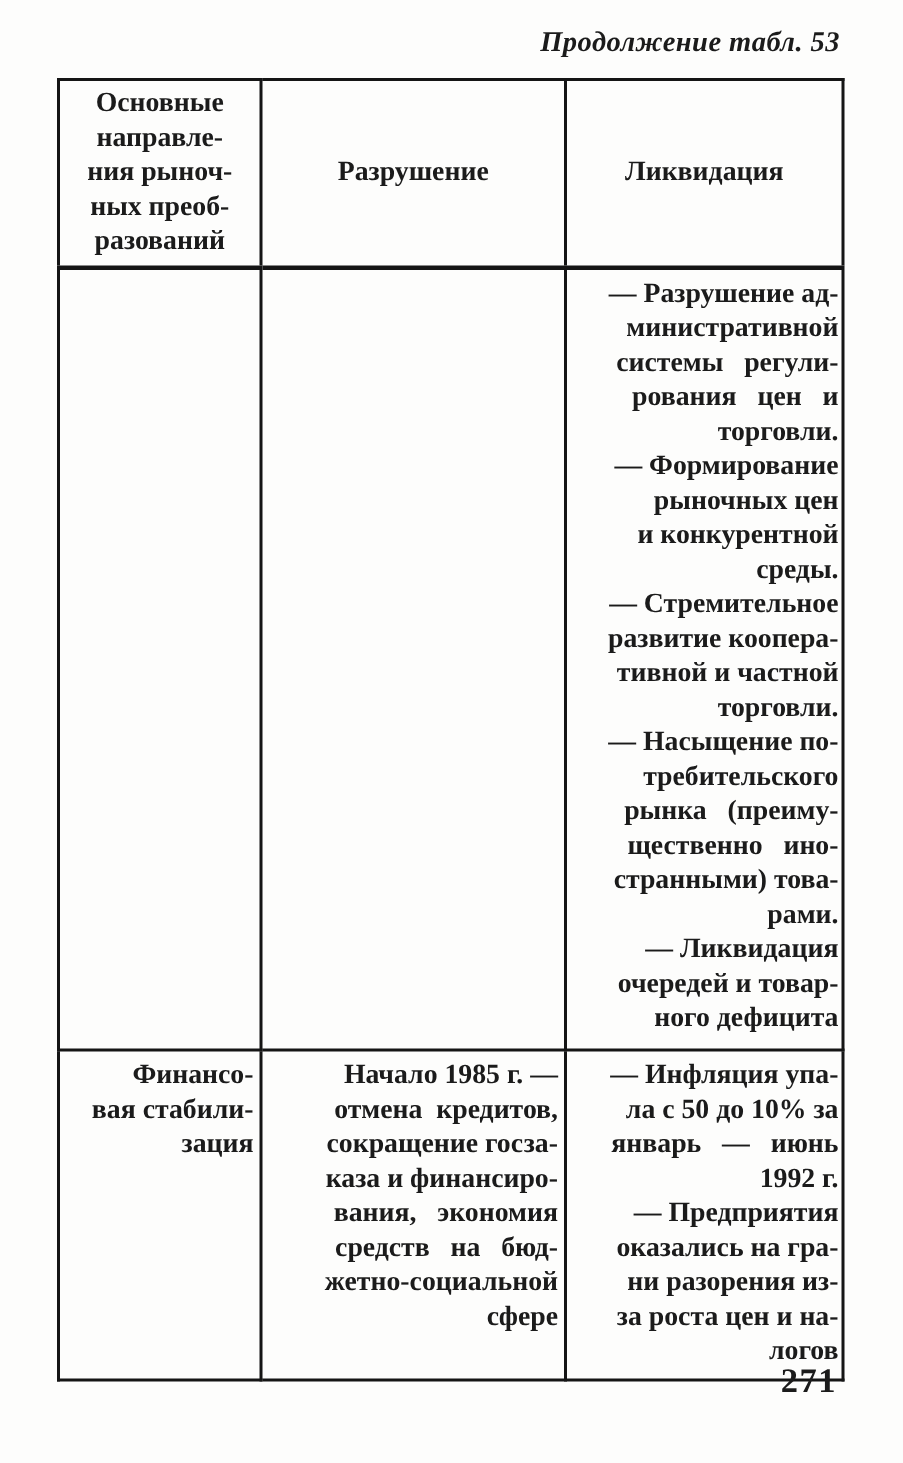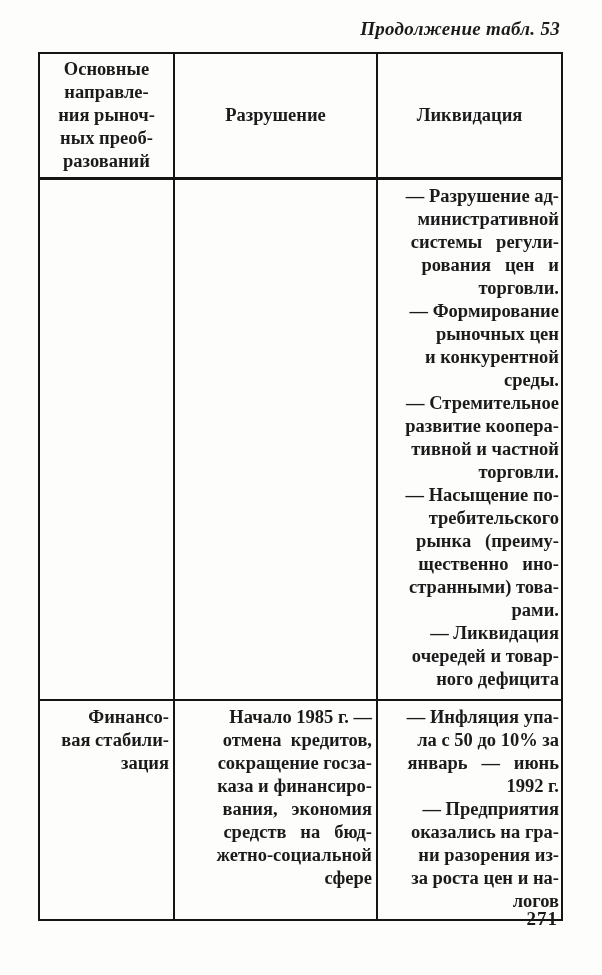--- a/index.html
+++ b/index.html
@@ -61,21 +61,21 @@
   table.t53 tr.r2 td { height: 213px; margin-left: 12px; }
   table.t53 td {
     padding: 5px 4px 0 10px;
     text-align: right;
   }
   table.t53 td.result { padding-left: 8px; padding-right: 2px; }
   .page-number {
     position: absolute;
     top: 908px;
     right: 44px;
-    font-size: 19px;
+    font-size: 23px;
     font-weight: bold;
     letter-spacing: 1px;
   }
 </style>
 </head>
 <body>
 
 <div class="page">
 
   <div class="continuation">Продолжение табл. 53</div>

